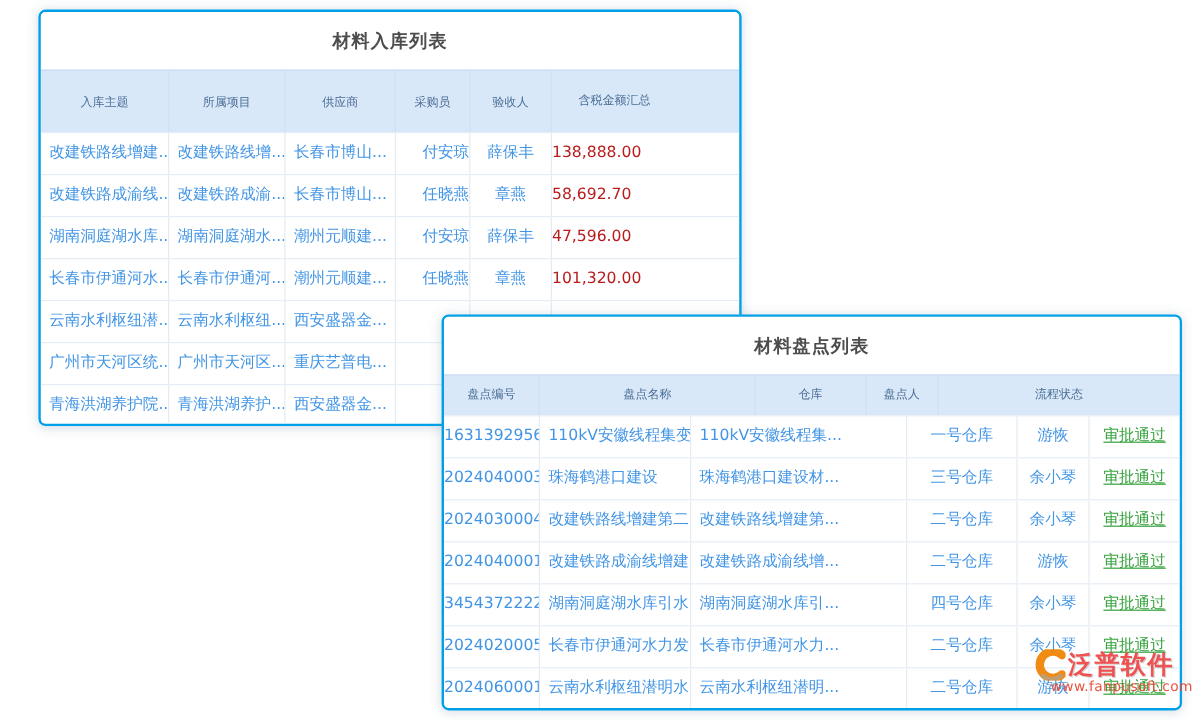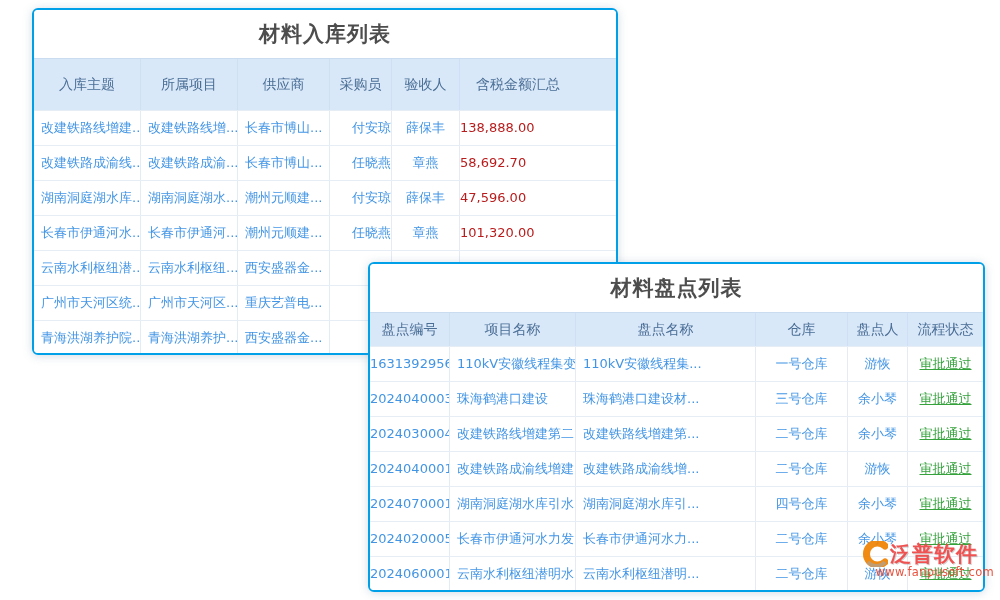--- a/index.html
+++ b/index.html
@@ -1,23 +1,23 @@
 <!DOCTYPE html>
 <html><head>
 <meta charset="utf-8">
 <style>
   * { margin:0; padding:0; box-sizing:border-box; }
   html,body { width:1000px; height:600px; background:#ffffff; overflow:hidden;
               font-family:"DejaVu Sans","Liberation Sans",sans-serif; position:relative; }
 
   .window { position:absolute; background:#fff; border:2px solid #00a0e9; border-radius:6px;
             overflow:hidden; box-shadow:0 1px 10px rgba(110,140,170,.30); }
-  .win-title { height:48px; line-height:48px; text-align:center; font-size:21px; font-weight:bold;
+  .win-title { height:48px; line-height:48px; text-align:center; font-size:15px; font-weight:bold;
                color:#4d4d4d; background:#fff; letter-spacing:1px; }
-  .thead { display:flex; background:#d9e8f8; color:#4a6e96; font-size:14px;
+  .thead { display:flex; background:#d9e8f8; color:#4a6e96; font-size:10px;
            border-top:1px solid #c9dcf0; }
   .row { display:flex; border-top:1px solid #e6edf5; height:35px; line-height:34px;
          font-size:13px; color:#4295e5; background:#fff; }
   .cell { overflow:hidden; white-space:nowrap; border-right:1px solid #e3ebf4; }
   .cell:last-child { border-right:none; }
   .thead .cell { border-right:1px solid #cfe0f2; display:flex; align-items:center; justify-content:center; text-align:center; }
   .thead .cell:last-child { border-right:none; }
   .left { text-align:left; padding:0 7px; }
   .center { text-align:center; }
 
@@ -114,21 +114,20 @@
     <div class="cell c4 center"></div>
     <div class="cell c5 center"></div>
     <div class="cell c6 amount"></div>
   </div>
 </div>
 
 <div class="window" id="win2">
   <div class="win-title">材料盘点列表</div>
   <div class="thead">
     <div class="cell c1">盘点编号</div>
-    <div class="cell c2">项目名称</div>
     <div class="cell c3">盘点名称</div>
     <div class="cell c4">仓库</div>
     <div class="cell c5">盘点人</div>
     <div class="cell c6">流程状态</div>
   </div>
 
   <div class="row">
     <div class="cell c1 center">1631392956</div>
     <div class="cell c2 left">110kV安徽线程集变...</div>
     <div class="cell c3 left">110kV安徽线程集...</div>
@@ -154,21 +153,21 @@
   </div>
   <div class="row">
     <div class="cell c1 center">2024040001</div>
     <div class="cell c2 left">改建铁路成渝线增建...</div>
     <div class="cell c3 left">改建铁路成渝线增...</div>
     <div class="cell c4 center">二号仓库</div>
     <div class="cell c5 center">游恢</div>
     <div class="cell c6 status">审批通过</div>
   </div>
   <div class="row">
-    <div class="cell c1 center">2024070001</div>
+    <div class="cell c1 center">3454372222</div>
     <div class="cell c2 left">湖南洞庭湖水库引水...</div>
     <div class="cell c3 left">湖南洞庭湖水库引...</div>
     <div class="cell c4 center">四号仓库</div>
     <div class="cell c5 center">余小琴</div>
     <div class="cell c6 status">审批通过</div>
   </div>
   <div class="row">
     <div class="cell c1 center">2024020005</div>
     <div class="cell c2 left">长春市伊通河水力发...</div>
     <div class="cell c3 left">长春市伊通河水力...</div>

